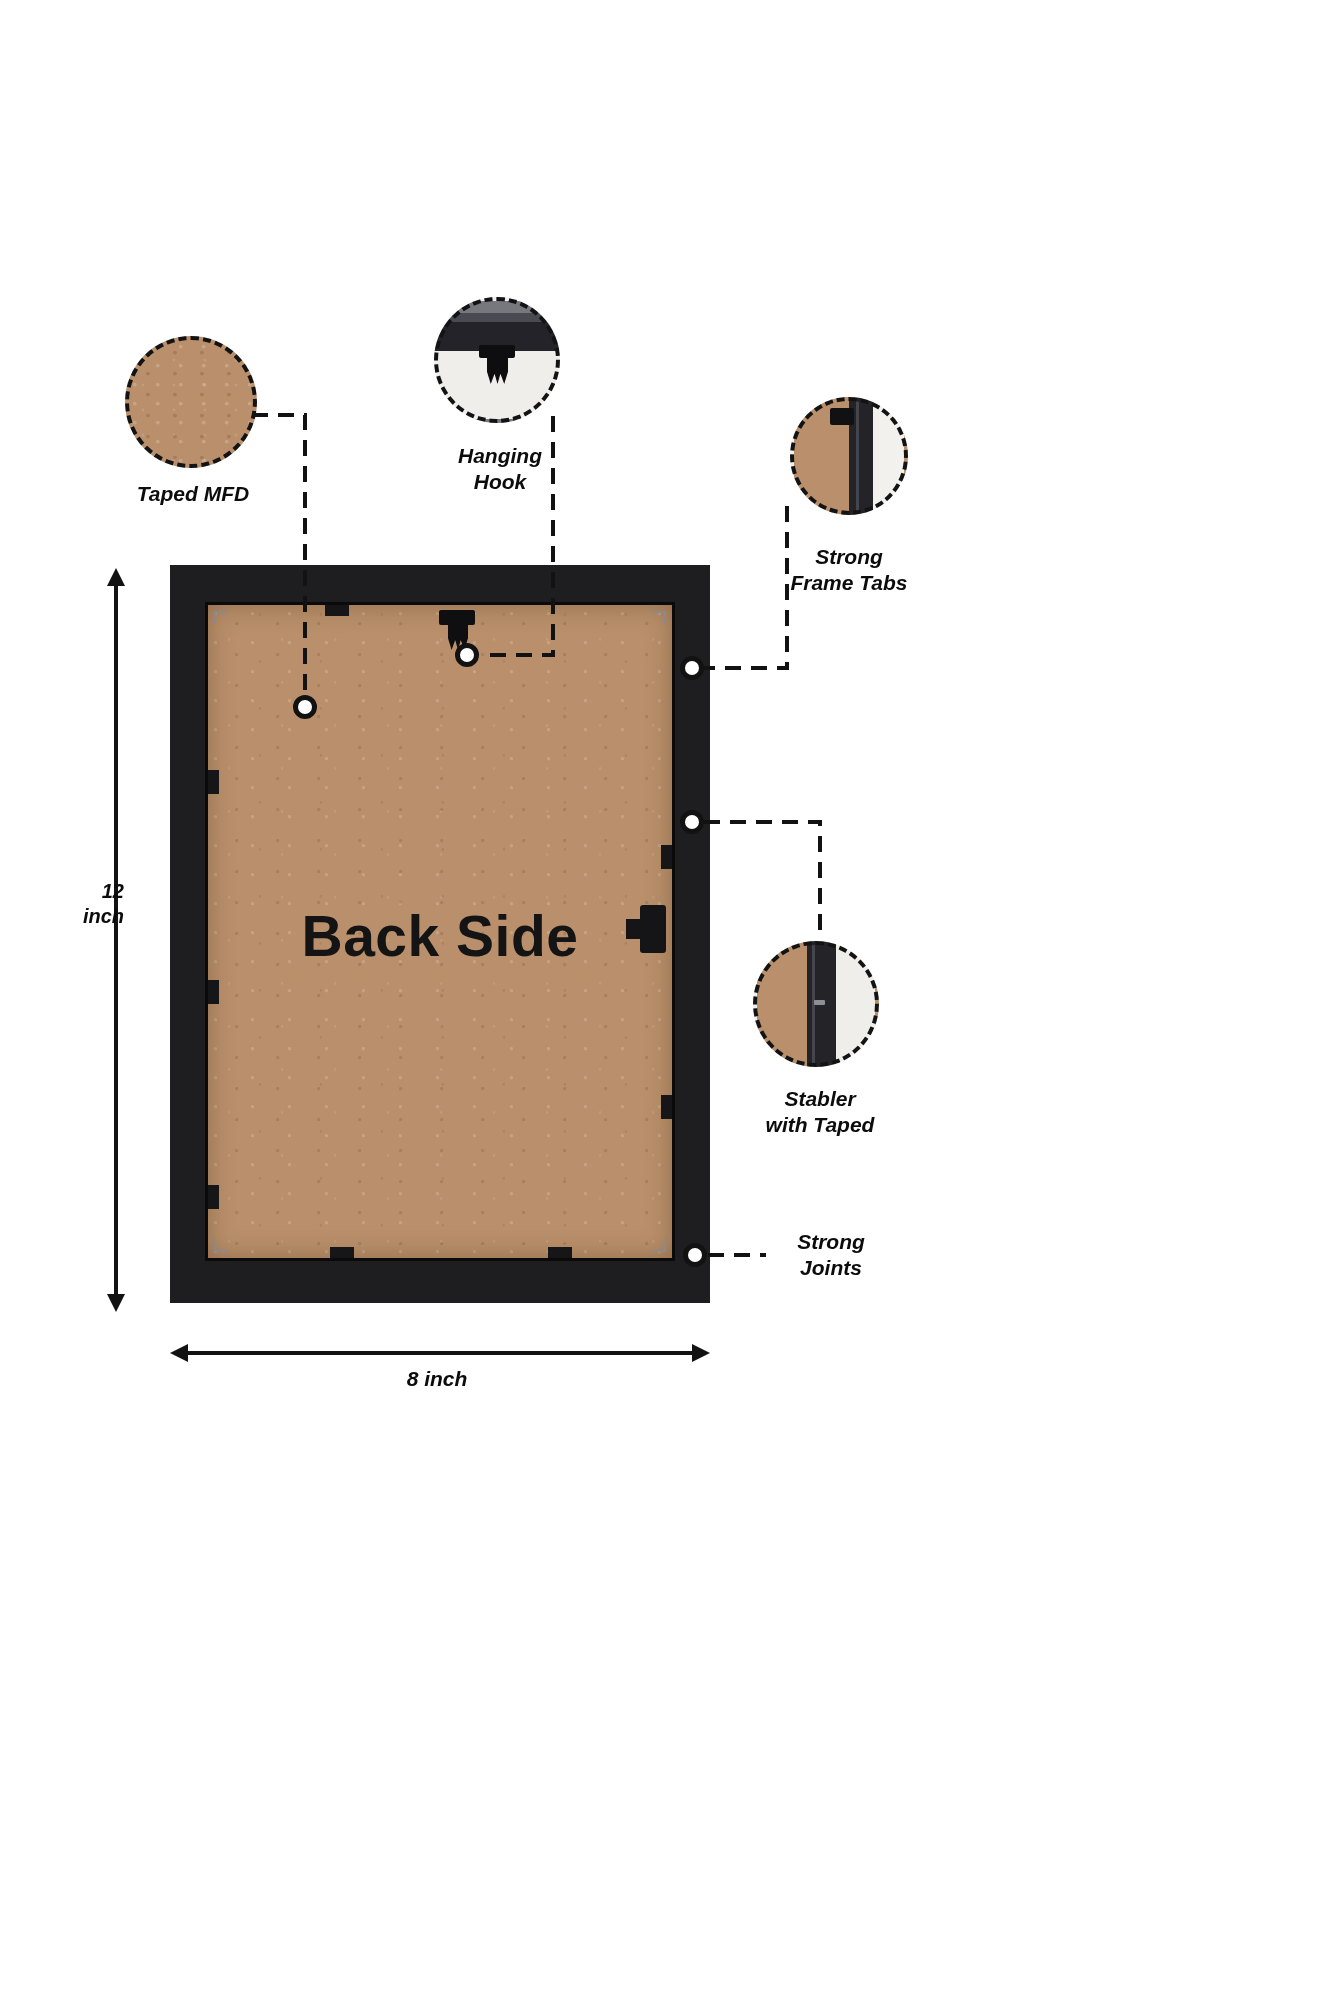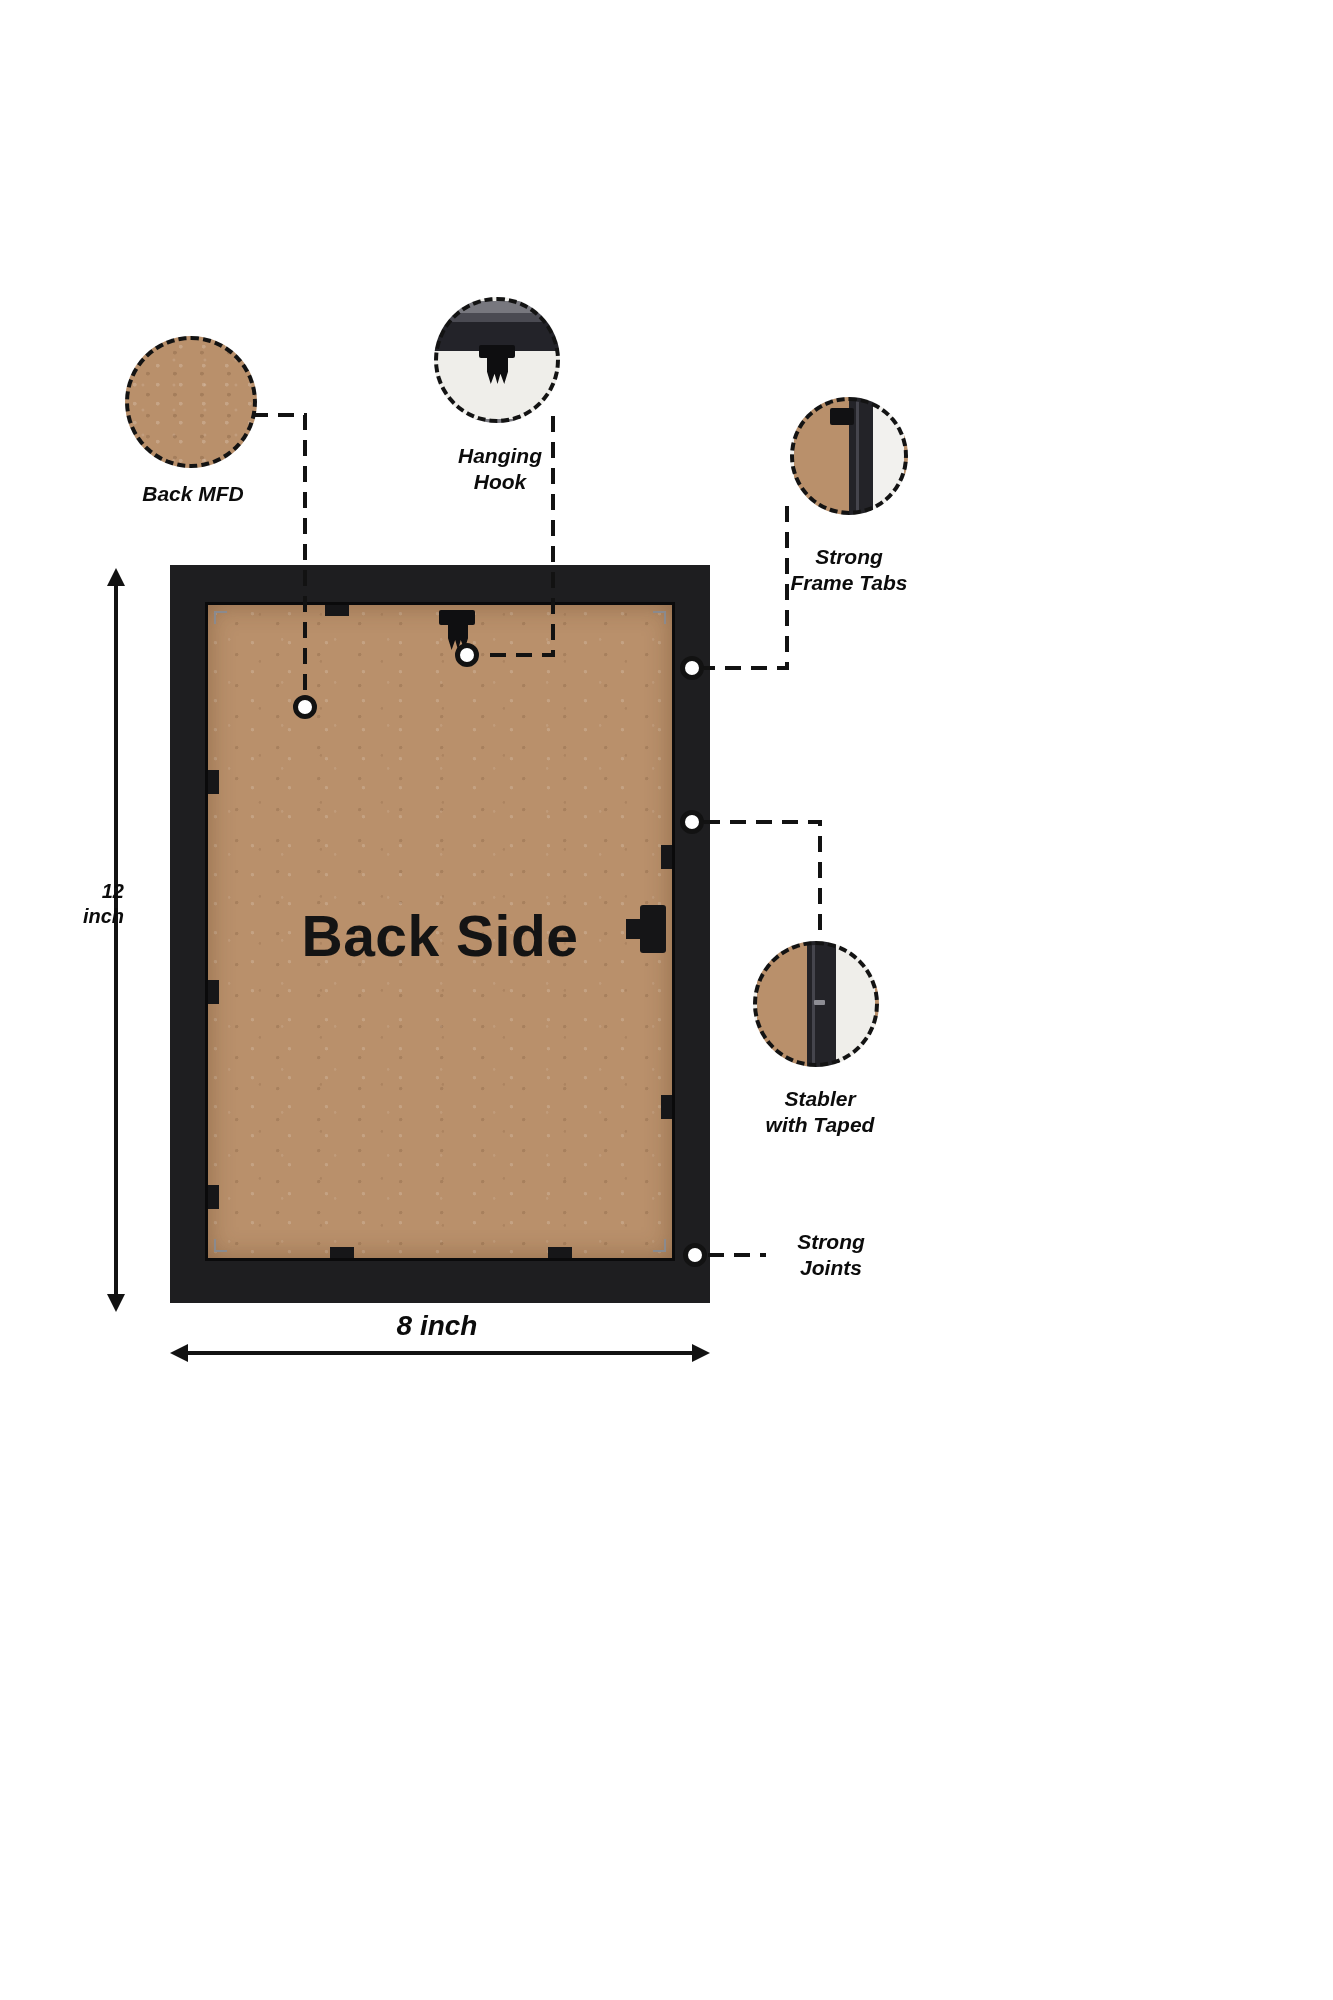--- a/index.html
+++ b/index.html
@@ -68,21 +68,21 @@
 
   
   .lbl{position:absolute; z-index:7; font-weight:700; color:#0c0c0c; font-size:21px;
        line-height:1.25; text-align:center; white-space:pre-line;font-style:italic;}
   .lbl-mfd{left:108px; top:481px; width:170px;}
   .lbl-hook{left:420px; top:443px; width:160px;}
   .lbl-tabs{left:764px; top:544px; width:170px;}
   .lbl-stab{left:728px; top:1086px; width:184px;text-align:center;}
   .lbl-joints{left:768px; top:1229px; width:126px;}
   .lbl-h{left:60px; top:879px; width:64px; font-size:20px;text-align:right;}
-  .lbl-w{left:377px; top:1308px; width:120px; font-size:28px;}
+  .lbl-w{left:377px; top:1366px; width:120px; font-size:21px;}
 </style>
 </head>
 <body>
 
 <div class="page">
 
   <div class="frame">
     <div class="mdf">
       <div class="corner-pin tl"></div>
       <div class="corner-pin tr"></div>
@@ -141,21 +141,21 @@
   <div class="callout c-tabs">
     <div class="bar-hl"></div>
     <div class="tab-detail"></div>
   </div>
 
   <div class="callout c-stab">
     <div class="bar-hl"></div>
     <div class="staple"></div>
   </div>
 
-  <div class="lbl lbl-mfd">Back MFD</div>
+  <div class="lbl lbl-mfd">Taped MFD</div>
   <div class="lbl lbl-hook">Hanging
 Hook</div>
   <div class="lbl lbl-tabs">Strong
 Frame Tabs</div>
   <div class="lbl lbl-stab">Stabler
 with Taped</div>
   <div class="lbl lbl-joints">Strong
 Joints</div>
 
   <div class="lbl lbl-h">12

